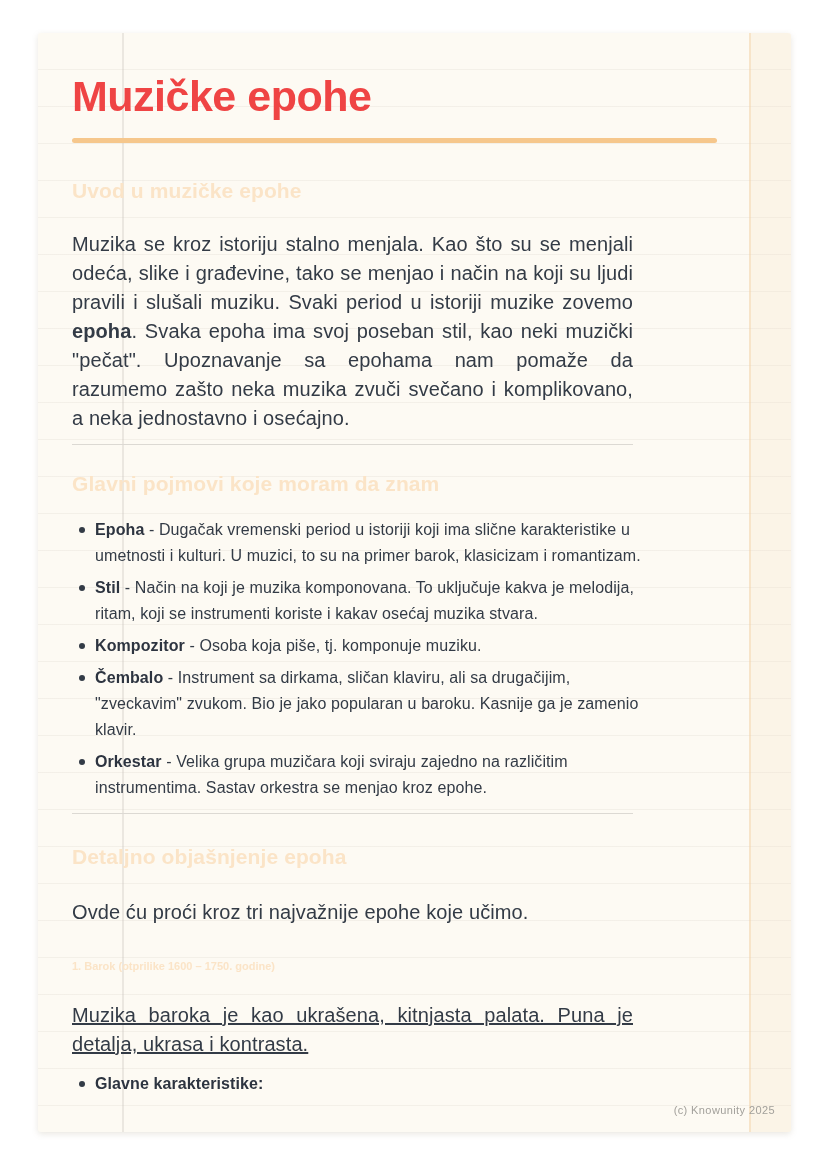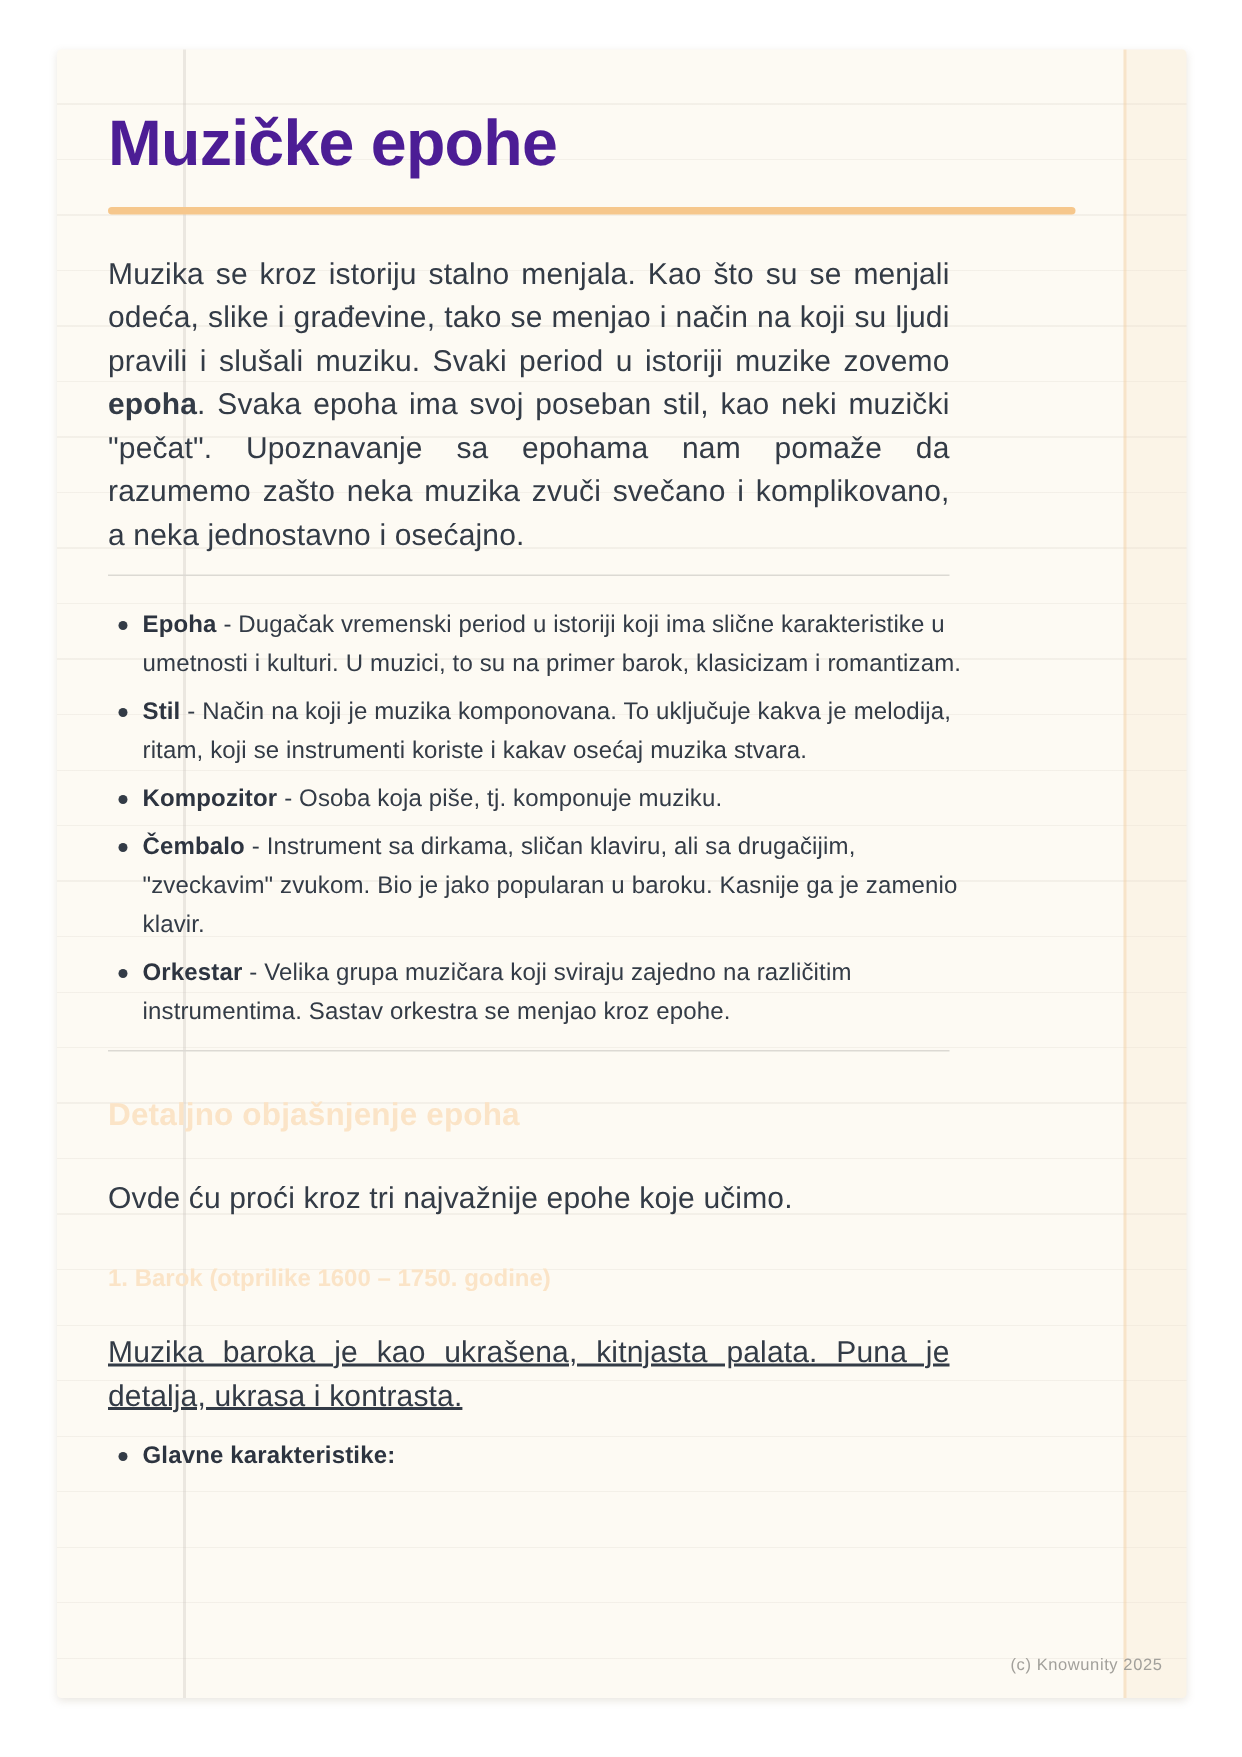--- a/index.html
+++ b/index.html
@@ -62,42 +62,42 @@
     position: relative;
     margin-left: 34px;
     width: 645px;
   }
   h1.doc-title {
     margin-top: 38px;
     font-size: 43px;
     line-height: 50px;
     font-weight: 700;
     letter-spacing: -0.5px;
-    color: #4c1d95;
+    color: #ef4444;
   }
   .title-rule {
     margin-top: 17px;
     width: 645px;
     height: 5px;
     border-radius: 3px;
     background: #f6c78c;
   }
   h2.sec-heading {
     font-size: 21px;
     line-height: 26px;
     font-weight: 700;
     color: #fbe4c7;
     letter-spacing: 0.1px;
   }
   .mt-uvod    { margin-top: 35px; }
   .mt-pojmovi { margin-top: 26px; }
   .mt-detalj  { margin-top: 30px; }
   h3.sub-heading {
     margin-top: 28px;
-    font-size: 16px;
+    font-size: 11px;
     line-height: 22px;
     font-weight: 700;
     color: #fbe4c7;
   }
   p.body-text {
     width: 561px;
     font-size: 20px;
     line-height: 29px;
     color: #333b46;
     letter-spacing: 0.1px;
@@ -155,25 +155,27 @@
     <div class="paper-lines"></div>
     <div class="margin-strip"></div>
     <div class="vline-left"></div>
     <div class="vline-right"></div>
 
     <div class="content">
 
       <h1 class="doc-title">Muzičke epohe</h1>
       <div class="title-rule"></div>
 
+      <h2 class="sec-heading mt-uvod">Uvod u muzičke epohe</h2>
 
       <p class="body-text justified mt-p1"><span>Muzika se kroz istoriju stalno menjala. Kao što su se menjali odeća, slike i građevine, tako se menjao i način na koji su ljudi pravili i slušali muziku. Svaki period u istoriji muzike zovemo </span><b>epoha</b><span>. Svaka epoha ima svoj poseban stil, kao neki muzički "pečat". Upoznavanje sa epohama nam pomaže da razumemo zašto neka muzika zvuči svečano i komplikovano, a neka jednostavno i osećajno.</span></p>
 
       <div class="divider mt-div1"></div>
 
+      <h2 class="sec-heading mt-pojmovi">Glavni pojmovi koje moram da znam</h2>
 
       <ul class="doc-list">
         <li><b>Epoha</b><span> - Dugačak vremenski period u istoriji koji ima slične karakteristike u umetnosti i kulturi. U muzici, to su na primer barok, klasicizam i romantizam.</span></li>
         <li><b>Stil</b><span> - Način na koji je muzika komponovana. To uključuje kakva je melodija, ritam, koji se instrumenti koriste i kakav osećaj muzika stvara.</span></li>
         <li><b>Kompozitor</b><span> - Osoba koja piše, tj. komponuje muziku.</span></li>
         <li><b>Čembalo</b><span> - Instrument sa dirkama, sličan klaviru, ali sa drugačijim, "zveckavim" zvukom. Bio je jako popularan u baroku. Kasnije ga je zamenio klavir.</span></li>
         <li><b>Orkestar</b><span> - Velika grupa muzičara koji sviraju zajedno na različitim instrumentima. Sastav orkestra se menjao kroz epohe.</span></li>
       </ul>
 
       <div class="divider mt-div2"></div>

